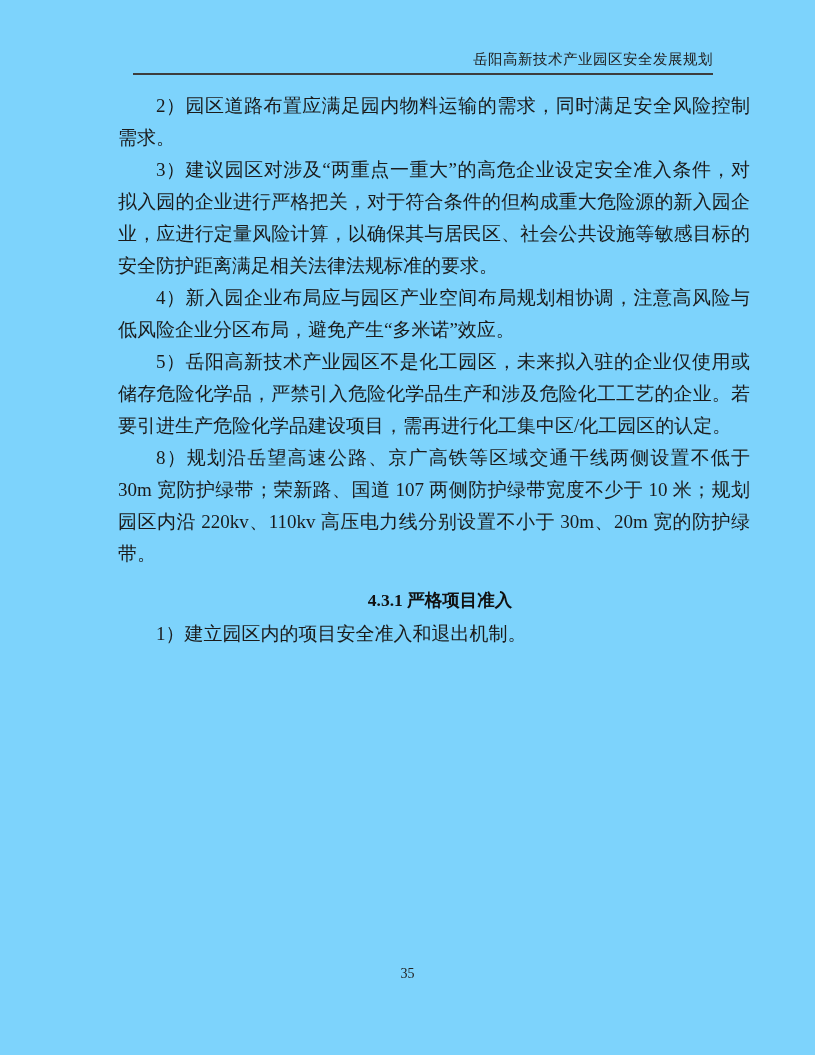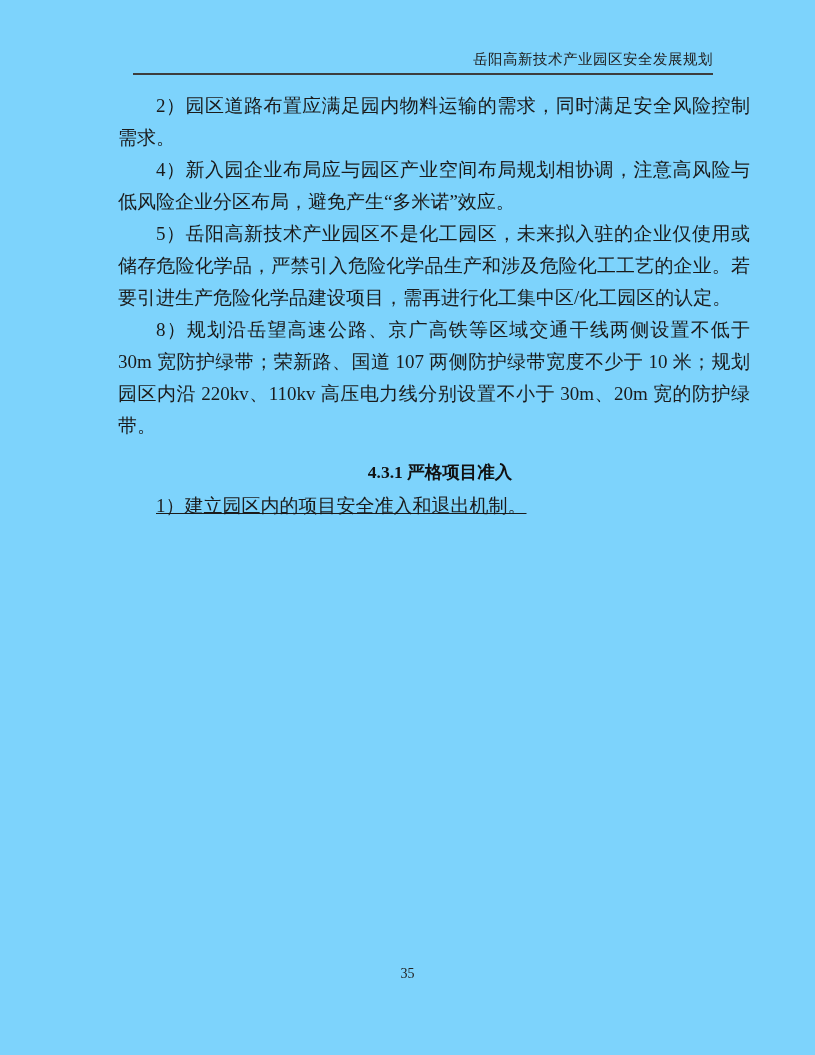--- a/index.html
+++ b/index.html
@@ -67,21 +67,20 @@
     text-align: center;
   }
   .content p.subsec-par {
     margin: 6px 0 0 0;
     font-size: 19px;
     line-height: 32px;
     text-align: justify;
     text-justify: inter-ideograph;
     text-indent: 2em;
     color: #1b1b1b;
-    text-decoration: underline;
   }
   
   .footer {
     position: absolute;
     top: 966px;
     left: 0;
     width: 100%;
     text-align: center;
     font-size: 14px;
     color: #222222;
@@ -92,20 +91,21 @@
 
 <div class="page">
 
   <div>
     <div class="header-title">岳阳高新技术产业园区安全发展规划</div>
     <div class="header-rule"></div>
   </div>
 
   <div class="content">
     <p class="body-par">2）园区道路布置应满足园内物料运输的需求，同时满足安全风险控制需求。</p>
+    <p class="body-par">3）建议园区对涉及“两重点一重大”的高危企业设定安全准入条件，对拟入园的企业进行严格把关，对于符合条件的但构成重大危险源的新入园企业，应进行定量风险计算，以确保其与居民区、社会公共设施等敏感目标的安全防护距离满足相关法律法规标准的要求。</p>
     <p class="body-par">4）新入园企业布局应与园区产业空间布局规划相协调，注意高风险与低风险企业分区布局，避免产生“多米诺”效应。</p>
     <p class="body-par">5）岳阳高新技术产业园区不是化工园区，未来拟入驻的企业仅使用或储存危险化学品，严禁引入危险化学品生产和涉及危险化工工艺的企业。若要引进生产危险化学品建设项目，需再进行化工集中区/化工园区的认定。</p>
     <p class="body-par">8）规划沿岳望高速公路、京广高铁等区域交通干线两侧设置不低于 30m 宽防护绿带；荣新路、国道 107 两侧防护绿带宽度不少于 10 米；规划园区内沿 220kv、110kv 高压电力线分别设置不小于 30m、20m 宽的防护绿带。</p>
 
 
     <h3 class="subsec-heading">4.3.1 严格项目准入</h3>
 
     <p class="subsec-par">1）建立园区内的项目安全准入和退出机制。</p>
   </div>
 

